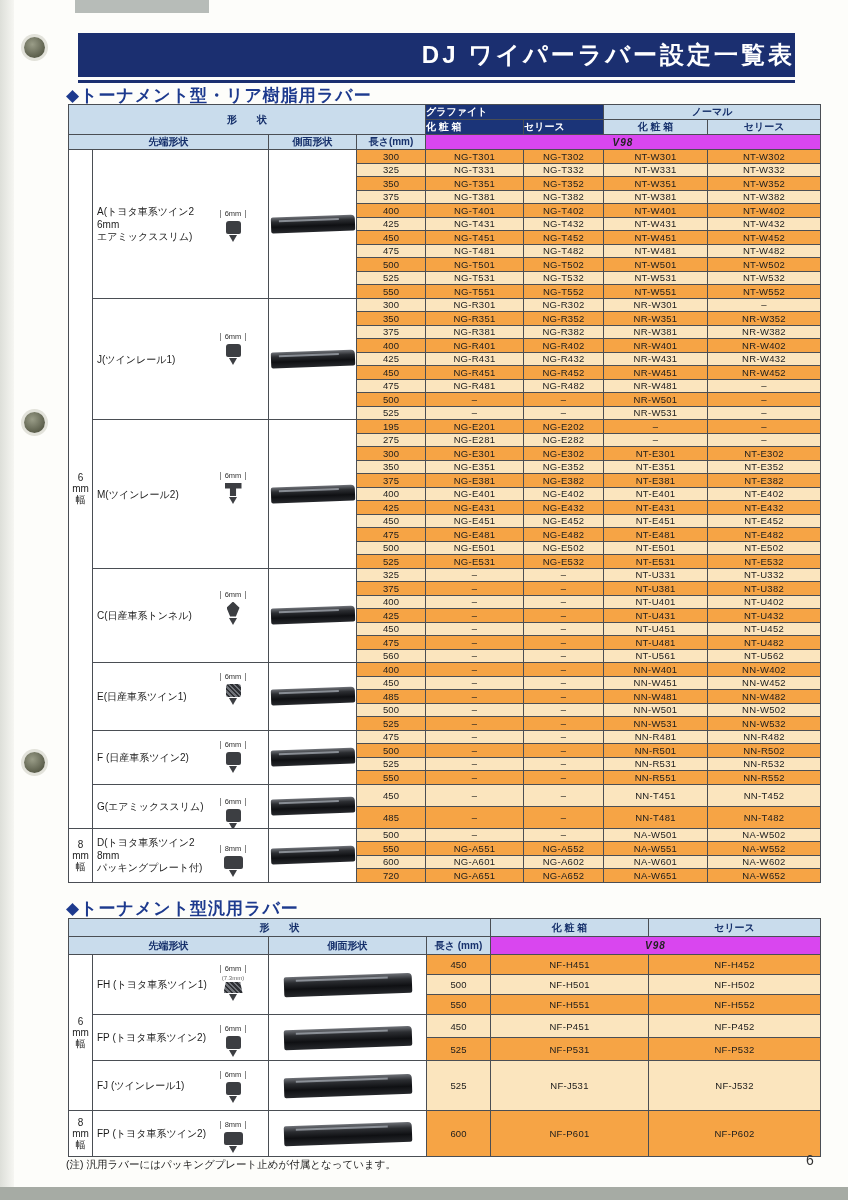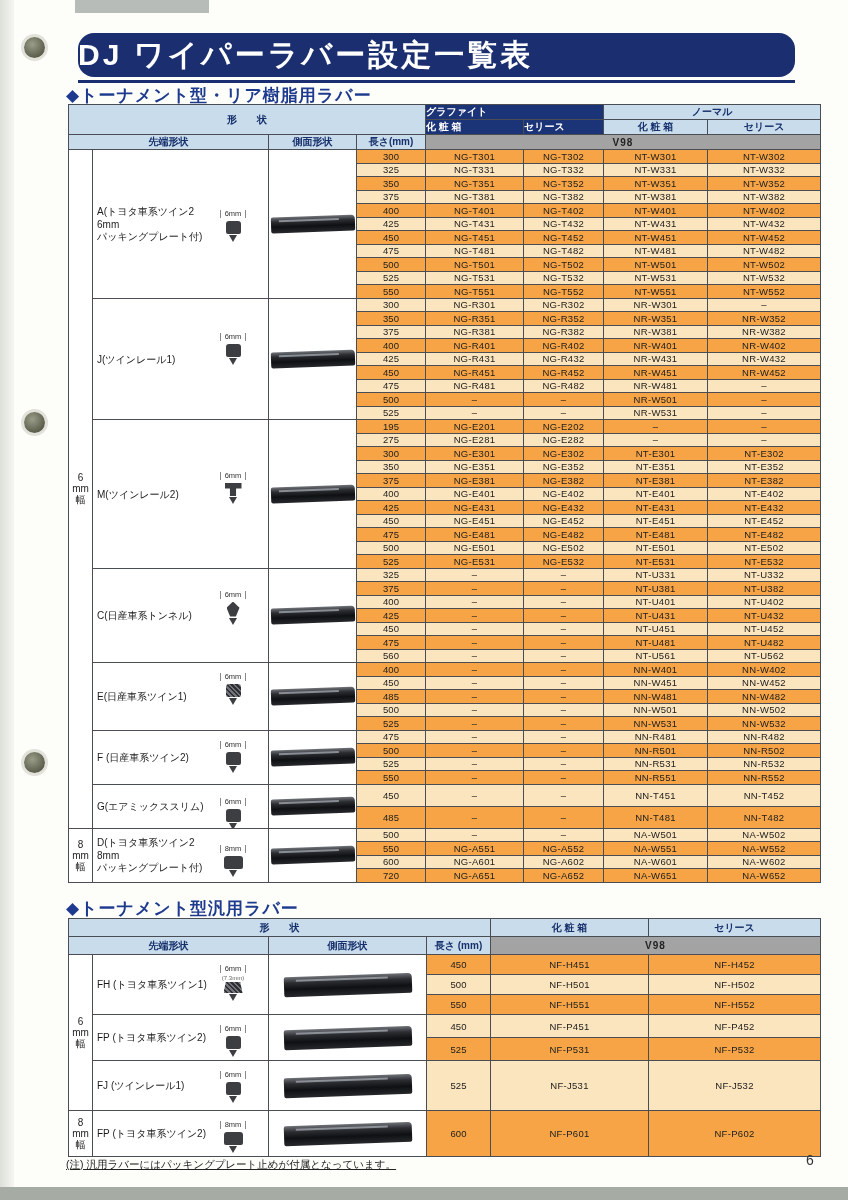--- a/index.html
+++ b/index.html
@@ -5,29 +5,29 @@
   html,body{margin:0;padding:0;}
   body{width:848px;height:1200px;position:relative;background:#fdfdfa;font-family:"Liberation Sans","DejaVu Sans",sans-serif;overflow:hidden;}
   .edge-left{position:absolute;left:0;top:0;width:14px;height:1200px;background:linear-gradient(90deg,#dddfd9,#f6f6f2);}
   .artifact-top{position:absolute;left:75px;top:0;width:134px;height:13px;background:#b7bcb8;}
   .bottom-band{position:absolute;left:0;top:1187px;width:848px;height:13px;background:#a6aba4;}
   .hole{position:absolute;left:24px;width:21px;height:21px;border-radius:50%;
         background:radial-gradient(circle at 40% 35%,#9a9d88,#5c5f4c 70%);
         box-shadow:0 0 0 3px #e2e2da;}
   .showthrough{position:absolute;border-radius:8px;filter:blur(2px);}
   .title-bar{position:absolute;left:78px;top:33px;width:717px;height:44px;background:#1b2f70;
-             color:#fff;font-weight:bold;font-size:30px;letter-spacing:3px;text-align:left;line-height:44px;border-radius:16px;}
+             color:#fff;font-weight:bold;font-size:24px;letter-spacing:3px;text-align:right;line-height:44px;}
   .title-underline{position:absolute;left:78px;top:80px;width:717px;height:3px;background:#1b2f70;}
   .section-heading{position:absolute;left:66px;font-size:17px;font-weight:bold;color:#1d3a8e;letter-spacing:1px;}
   .tbl-wrap{position:absolute;left:68px;width:752px;}
   table{border-collapse:collapse;table-layout:fixed;width:752px;}
   td{border:1px solid #4a4e54;padding:0;overflow:hidden;vertical-align:middle;}
   .hdr{background:#c9dcec;color:#16306b;font-size:10px;font-weight:bold;text-align:center;}
   .hdr-navy{background:#1b3478;color:#fff;font-size:10px;font-weight:bold;text-align:left;}
-  .hdr-v98{background:#a3a3a3;color:#222;font-size:10px;font-weight:bold;text-align:center;letter-spacing:1px;}
+  .hdr-v98{background:#d946ef;color:#222;font-size:10px;font-weight:bold;text-align:center;letter-spacing:1px;font-style:italic;}
   .ro{background:#f6a445;}
   .rc{background:#fbe5be;}
   .len{font-size:9.5px;color:#1c1c1c;text-align:center;}
   .code{font-size:9.5px;color:#1c1c1c;text-align:center;letter-spacing:.3px;}
   .wcell{background:#fff;font-size:10px;color:#222;text-align:center;line-height:1.1;white-space:pre-line;}
   .tipcell{background:#fff;position:relative;}
   .sidecell{background:#fff;}
   .group-label{font-size:10px;color:#1c1c1c;line-height:1.25;white-space:pre-line;padding:2px 0 0 4px;}
   .tip-icon{position:absolute;width:46px;text-align:center;}
   .bracket{font-size:7.5px;color:#333;line-height:8px;display:inline-block;border-left:1px solid #888;border-right:1px solid #888;padding:0 4px;}
@@ -36,21 +36,21 @@
   .v-square{width:15px;height:13px;border-radius:3px 3px 2px 2px;}
   .v-square8{width:19px;height:13px;border-radius:3px 3px 2px 2px;}
   .v-mushroom{width:17px;height:13px;clip-path:polygon(0 0,100% 0,100% 42%,68% 42%,68% 100%,32% 100%,32% 42%,0 42%);}
   .v-spike{width:13px;height:15px;clip-path:polygon(50% 0,100% 42%,72% 100%,28% 100%,0 42%);}
   .v-trap{width:19px;height:11px;clip-path:polygon(12% 0,88% 0,100% 100%,0 100%);}
   .hatched{background:repeating-linear-gradient(45deg,#71747a 0 1.5px,#2e3034 1.5px 3.5px);}
   .pin{width:0;height:0;border:4px solid transparent;border-top:7px solid #3c3e42;margin:1px auto 0;}
   .blade{margin:0 auto;border-radius:2px 4px 2px 2px;transform:rotate(-2deg);position:relative;
          background:linear-gradient(180deg,#71747a 0%,#2b2d31 30%,#0f1013 62%,#26282c 100%);}
   .blade::after{content:'';position:absolute;left:9%;top:3px;width:72%;height:2px;background:#a4aab2;opacity:.75;}
-  .note{position:absolute;left:66px;top:1158px;font-size:10.5px;color:#222;text-decoration:underline;}
+  .note{position:absolute;left:66px;top:1158px;font-size:10.5px;color:#222;}
   .page-num{position:absolute;left:806px;top:1152px;font-size:14px;color:#333;}
 </style>
 </head>
 <body>
 
 <div class="edge-left"></div>
 <div class="artifact-top"></div>
 <div class="hole" style="top:37px"></div>
 <div class="hole" style="top:412px"></div>
 <div class="hole" style="top:752px"></div>
@@ -93,21 +93,21 @@
         </tr>
       </thead>
       <tbody>
         <tr style="height: 13.5px;">
           <td class="wcell" rowspan="49">6
 mm
 幅</td>
           <td class="tipcell" rowspan="11">
             <div class="group-label">A(トヨタ車系ツイン2
  6mm
- パッキングプレート付)</div>
+ エアミックススリム)</div>
             <div class="tip-icon" style="right: 12px; top: 52px;"><div class="bracket">6mm</div><div class="tshape v-square"></div><div class="pin"></div></div>
           </td>
           <td class="sidecell" rowspan="11">
             <div class="blade" style="width: 84px; height: 16px;"></div>
           </td>
           <td class="len ro">300</td>
           <td class="code ro">NG-T301</td>
           <td class="code ro">NG-T302</td>
           <td class="code ro">NT-W301</td>
           <td class="code ro">NT-W302</td>

